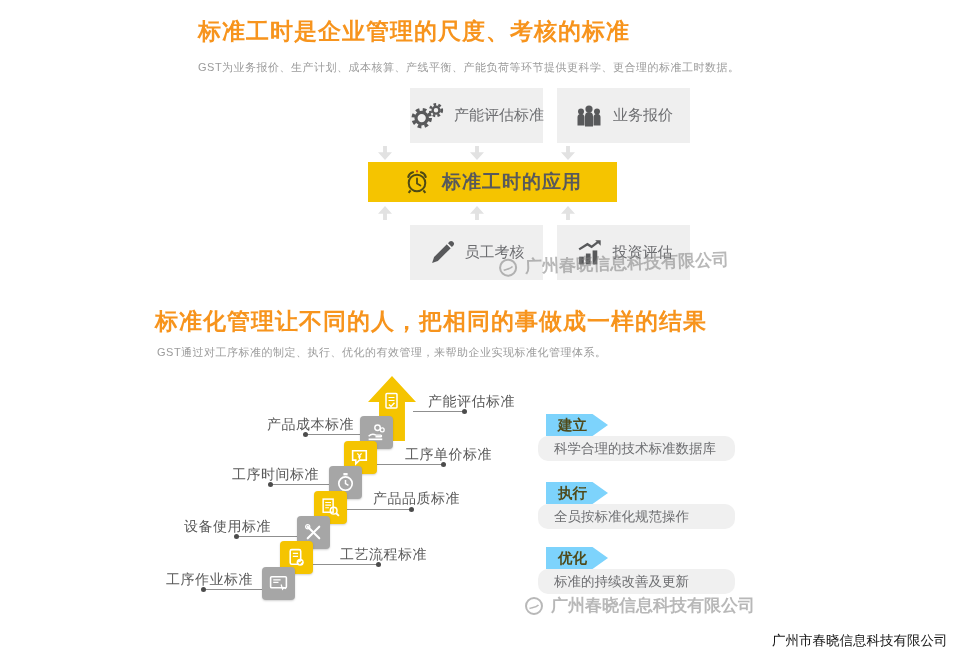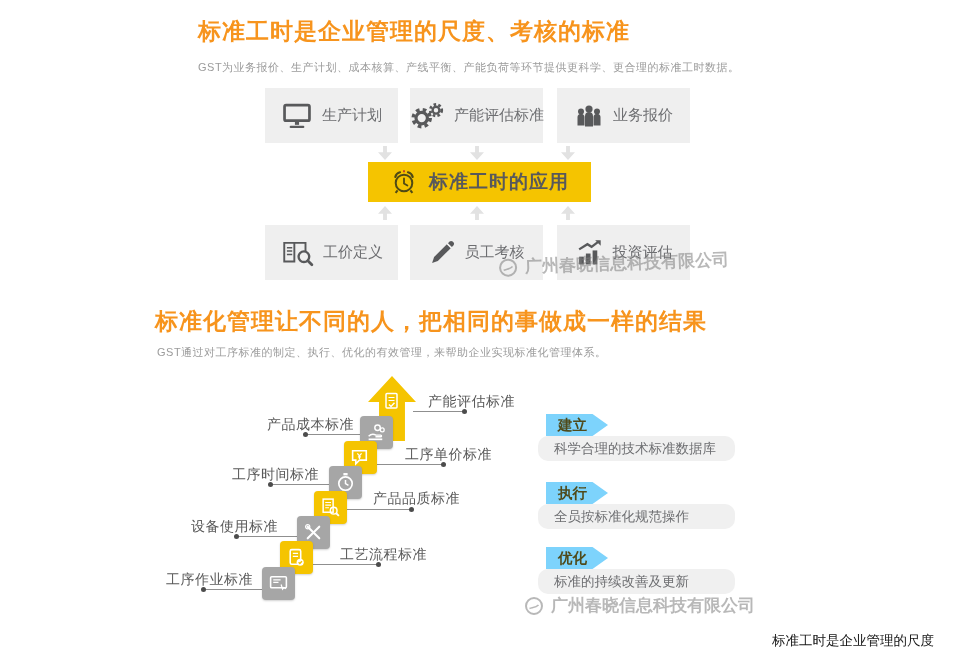--- a/index.html
+++ b/index.html
@@ -21,21 +21,21 @@
 
   
   .carrow{
     position:absolute;width:14px;height:14px;background:#E2E2E2;
     clip-path:polygon(36% 0,64% 0,64% 45%,100% 45%,50% 100%,0 45%,36% 45%);
   }
   .carrow.up{transform:rotate(180deg);}
 
   
   .center-badge{
-    position:absolute;left:368px;top:162px;width:223px;height:40px;background:#F5C400;
+    position:absolute;left:368px;top:162px;width:249px;height:40px;background:#F5C400;
     display:flex;align-items:center;justify-content:center;gap:11px;
   }
   .center-badge .clabel{font-size:19px;font-weight:bold;color:#58595B;letter-spacing:1px;white-space:nowrap;}
 
   
   .wm{
     position:absolute;display:flex;align-items:center;gap:7px;
     color:rgba(125,125,125,0.55);font-size:17px;font-weight:bold;white-space:nowrap;
     transform:rotate(-2deg);
   }
@@ -75,28 +75,20 @@
   .footer-co{position:absolute;font-size:13.5px;color:#151515;white-space:nowrap;}
 </style>
 </head>
 <body>
 
 <div class="canvas">
 
   <div class="abs sec-title" style="left:198px;top:16px;">标准工时是企业管理的尺度、考核的标准</div>
   <div class="abs sec-sub" style="left:198px;top:60px;">GST为业务报价、生产计划、成本核算、产线平衡、产能负荷等环节提供更科学、更合理的标准工时数据。</div>
 
-  <div class="featbox" style="left:265px;top:88px;">
-    <svg width="32" height="27" viewBox="0 0 30 26">
-      <rect x="3" y="3" width="24" height="15" rx="1.5" fill="none" stroke="#58595B" stroke-width="2.6"></rect>
-      <rect x="13" y="18" width="4" height="4" fill="#58595B"></rect>
-      <path d="M9 24h12" stroke="#58595B" stroke-width="2.2" stroke-linecap="round"></path>
-    </svg>
-    <span class="flabel">生产计划</span>
-  </div>
 
   <div class="featbox" style="left:410px;top:88px;">
     <svg width="36" height="28" viewBox="0 0 34 26">
       <circle cx="12" cy="15" r="8" fill="none" stroke="#58595B" stroke-width="3.4" stroke-dasharray="3.4 3"></circle>
       <circle cx="12" cy="15" r="5.4" fill="none" stroke="#58595B" stroke-width="3"></circle>
       <circle cx="25.5" cy="7.5" r="5.4" fill="none" stroke="#58595B" stroke-width="2.6" stroke-dasharray="2.4 2.1"></circle>
       <circle cx="25.5" cy="7.5" r="3.2" fill="none" stroke="#58595B" stroke-width="2.2"></circle>
     </svg>
     <span class="flabel">产能评估标准</span>
   </div>
@@ -126,30 +118,20 @@
       <path d="M22.7 9A6.4 6.4 0 0 0 18 4.3" stroke="#4F4A15" stroke-width="2.2" stroke-linecap="round"></path>
       <path d="M7.6 22.3l-2 2.6M20.4 22.3l2 2.6" stroke="#4F4A15" stroke-width="2"></path>
     </svg>
     <span class="clabel">标准工时的应用</span>
   </div>
 
   <div class="carrow up" style="left:378px;top:206px;"></div>
   <div class="carrow up" style="left:470px;top:206px;"></div>
   <div class="carrow up" style="left:561px;top:206px;"></div>
 
-  <div class="featbox" style="left:265px;top:225px;">
-    <svg width="34" height="28" viewBox="0 0 32 26" fill="none">
-      <path d="M4 3.5h9.5v17.5H4z" stroke="#58595B" stroke-width="1.8"></path>
-      <path d="M6.5 8h5M6.5 11.2h5M6.5 14.4h5" stroke="#58595B" stroke-width="1.4"></path>
-      <path d="M13.5 3.5H24v7.5" stroke="#58595B" stroke-width="1.8"></path>
-      <circle cx="22.5" cy="16.5" r="5" stroke="#58595B" stroke-width="2.2"></circle>
-      <path d="M26.2 20.2L30 24" stroke="#58595B" stroke-width="2.6" stroke-linecap="round"></path>
-    </svg>
-    <span class="flabel">工价定义</span>
-  </div>
 
   <div class="featbox" style="left:410px;top:225px;">
     <svg width="27" height="27" viewBox="0 0 26 26" fill="#58595B">
       <path d="M3 23l1.9-5.6L17.2 5.1l3.7 3.7L8.5 21.1z"></path>
       <path d="M18.3 4l1.5-1.5c.9-.9 2.1-.9 3 0l.7.7c.9.9.9 2.1 0 3L22 7.7z"></path>
       <path d="M17.6 4.7l3.7 3.7" stroke="#EFEFEF" stroke-width="1"></path>
     </svg>
     <span class="flabel">员工考核</span>
   </div>
 
@@ -250,21 +232,21 @@
   <div class="ldot" style="left:441px;top:462px;"></div>
 
   <div class="slabel" style="left:232px;top:466px;">工序时间标准</div>
   <div class="lead" style="left:271px;top:484px;width:62px;"></div>
   <div class="ldot" style="left:268px;top:482px;"></div>
 
   <div class="slabel" style="left:373px;top:490px;">产品品质标准</div>
   <div class="lead" style="left:346px;top:509px;width:66px;"></div>
   <div class="ldot" style="left:409px;top:507px;"></div>
 
-  <div class="slabel" style="left:191px;top:518px;">设备使用标准</div>
+  <div class="slabel" style="left:184px;top:518px;">设备使用标准</div>
   <div class="lead" style="left:237px;top:536px;width:62px;"></div>
   <div class="ldot" style="left:234px;top:534px;"></div>
 
   <div class="slabel" style="left:340px;top:546px;">工艺流程标准</div>
   <div class="lead" style="left:311px;top:564px;width:68px;"></div>
   <div class="ldot" style="left:376px;top:562px;"></div>
 
   <div class="slabel" style="left:166px;top:571px;">工序作业标准</div>
   <div class="lead" style="left:204px;top:589px;width:62px;"></div>
   <div class="ldot" style="left:201px;top:587px;"></div>
@@ -279,15 +261,15 @@
   <div class="descbox" style="left:538px;top:569px;">标准的持续改善及更新</div>
 
   <div class="wm" style="left:524px;top:594px;transform:none;">
     <svg width="20" height="20" viewBox="0 0 20 20">
       <circle cx="10" cy="10" r="8" fill="none" stroke="currentColor" stroke-width="2"></circle>
       <path d="M5.5 12.5c3-1 6.5-1 9-3.5" fill="none" stroke="currentColor" stroke-width="1.6"></path>
     </svg>
     <span>广州春晓信息科技有限公司</span>
   </div>
 
-  <div class="footer-co" style="left:772px;top:632px;">标准工时是企业管理的尺度</div>
+  <div class="footer-co" style="left:772px;top:632px;">广州市春晓信息科技有限公司</div>
 
 </div>
 
 </body></html>

